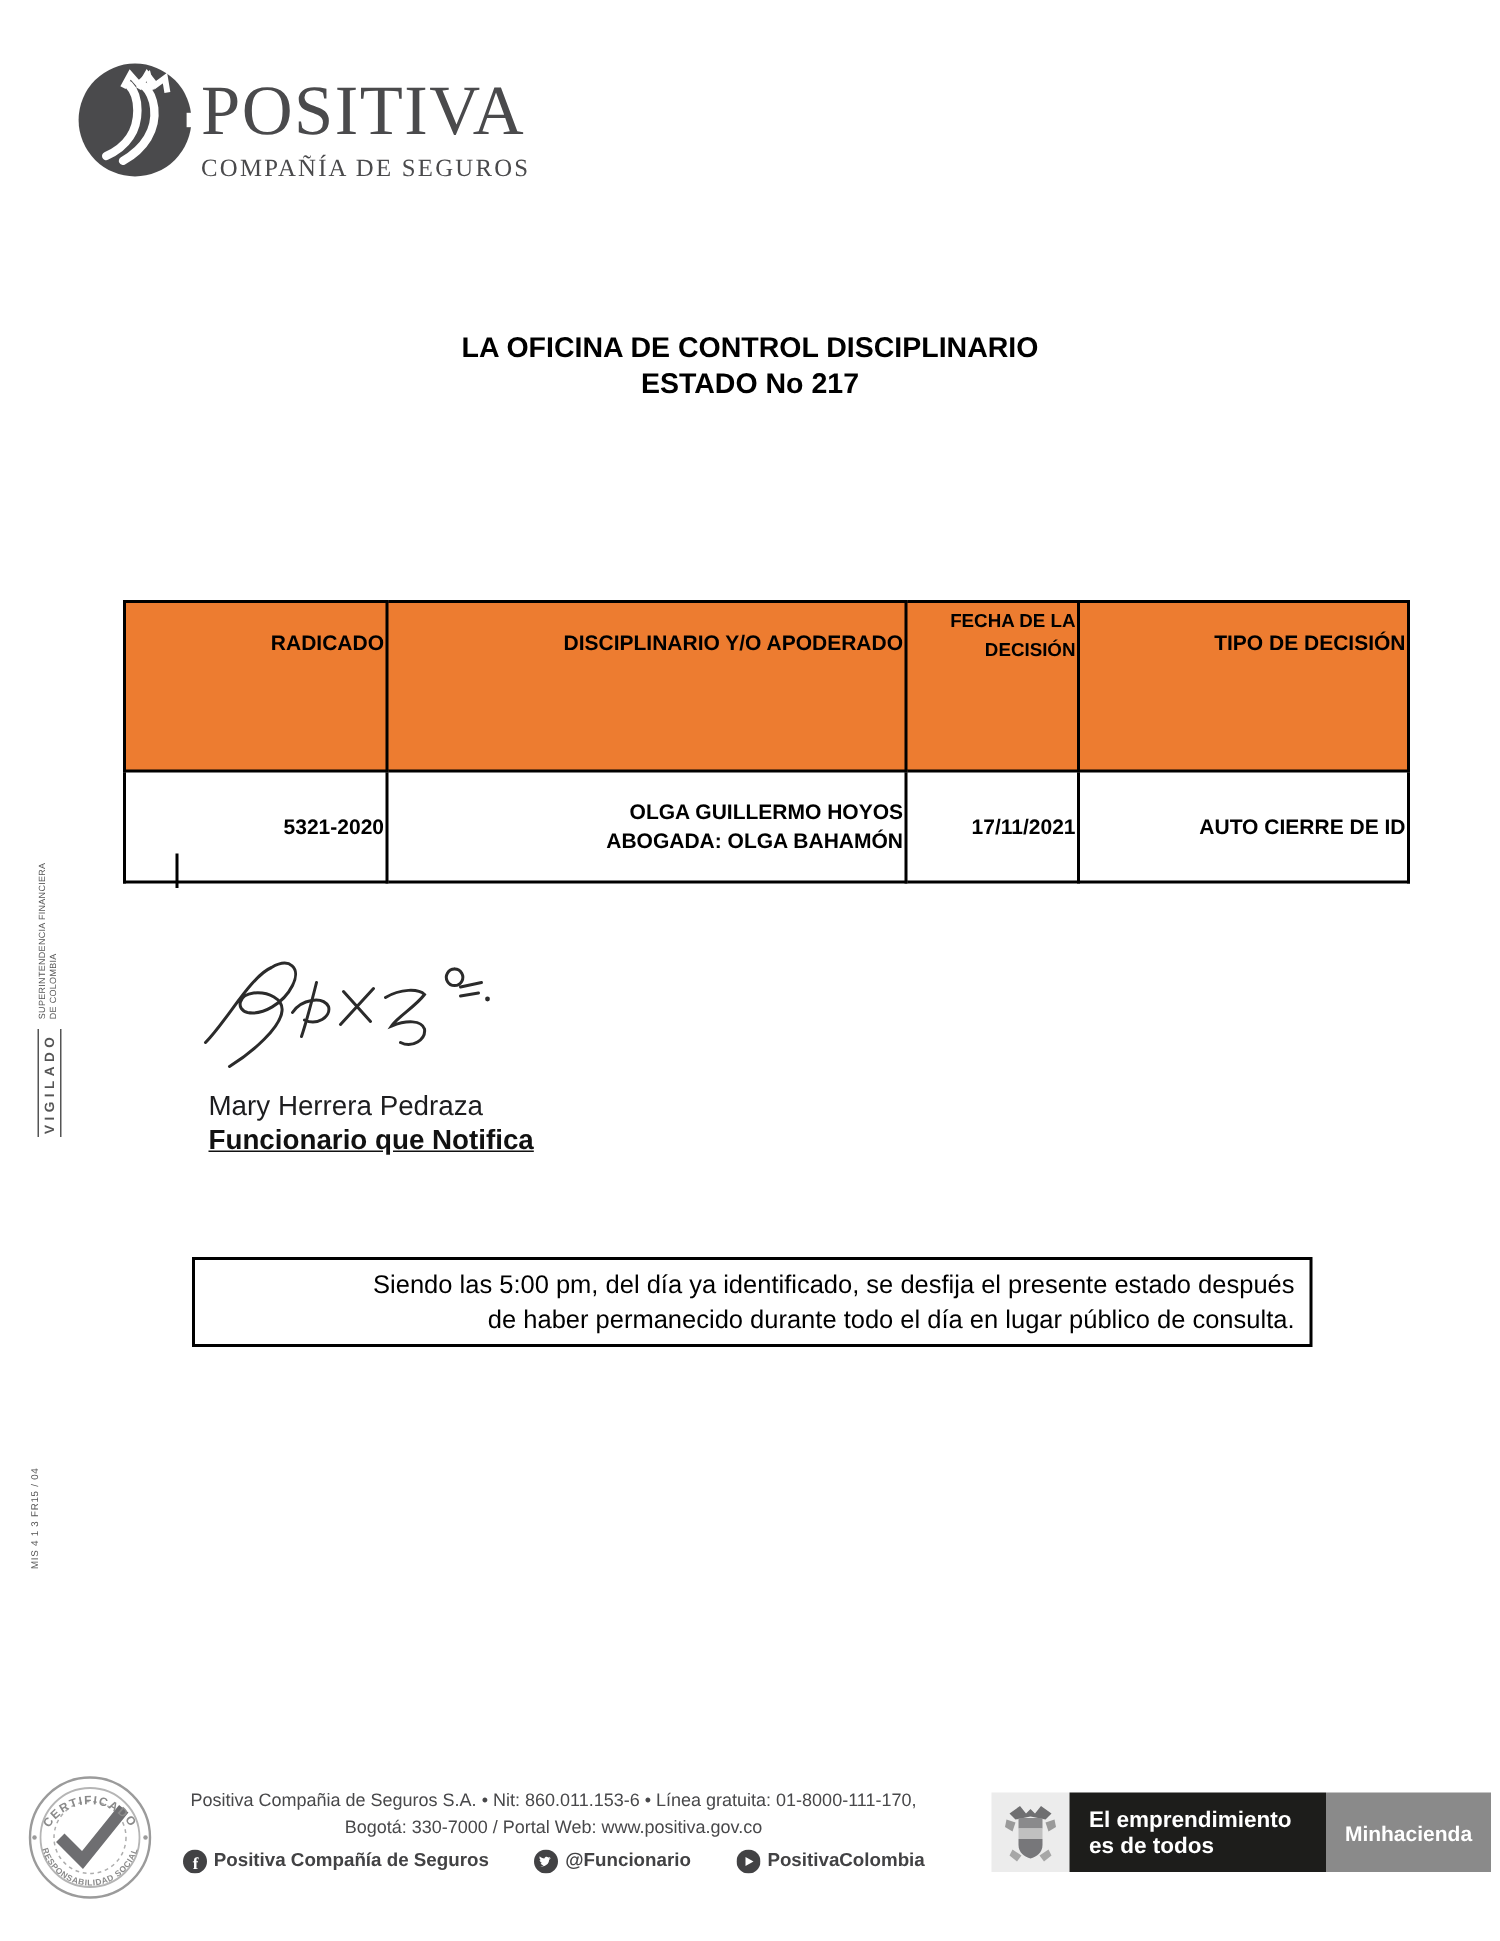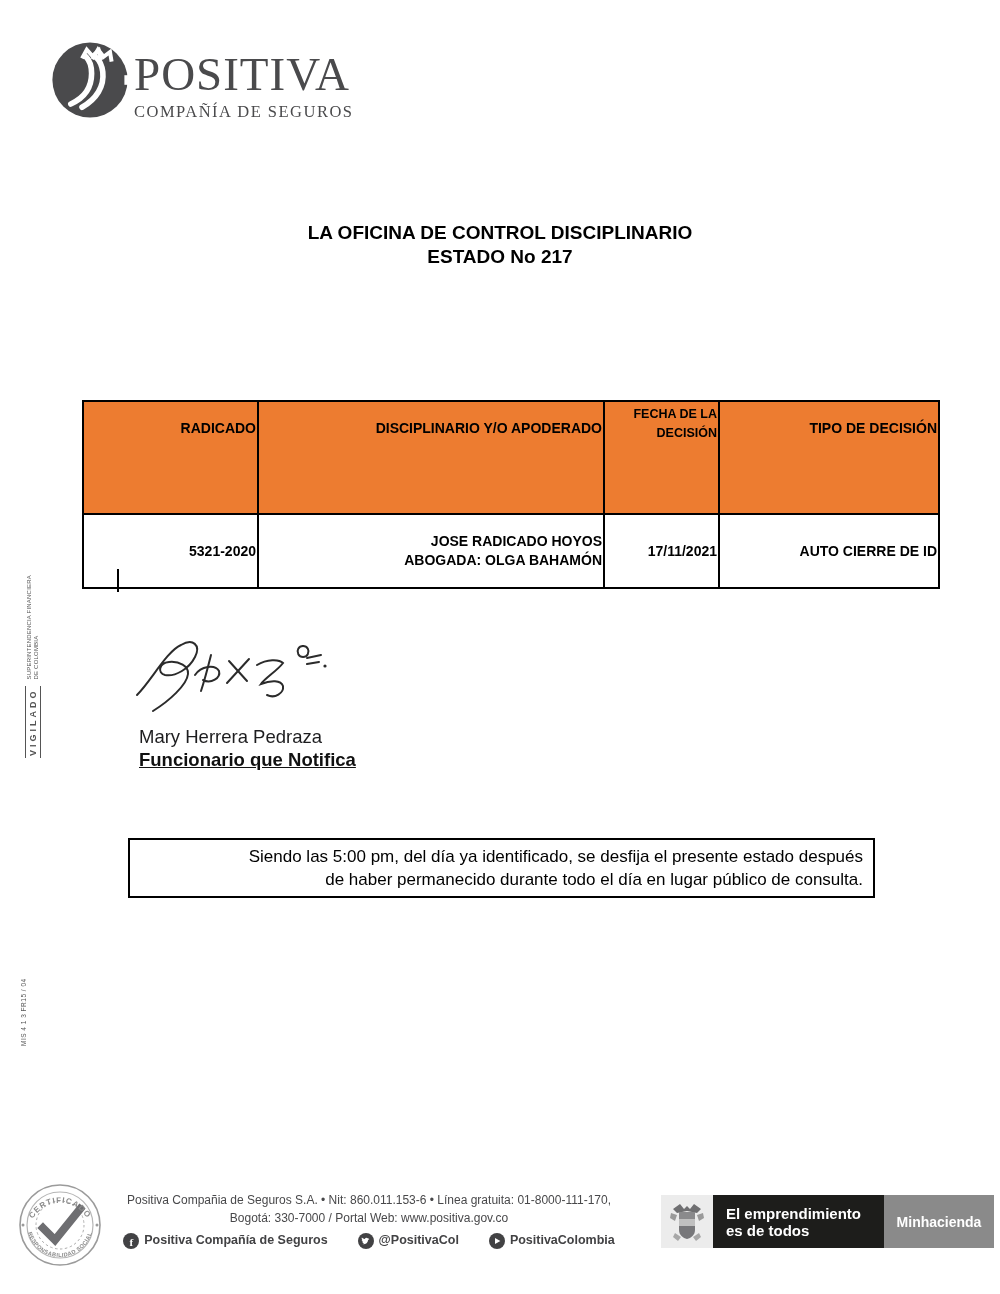--- a/index.html
+++ b/index.html
@@ -110,21 +110,21 @@
           <th>RADICADO</th>
           <th>DISCIPLINARIO Y/O APODERADO</th>
           <th class="small-head">FECHA DE LA DECISIÓN</th>
           <th>TIPO DE DECISIÓN</th>
         </tr>
       </thead>
       <tbody>
         <tr>
           <td>5321-2020</td>
           <td>
-            <div class="cell-line">JOSE RADICADO HOYOS</div>
+            <div class="cell-line">OLGA GUILLERMO HOYOS</div>
             <div class="cell-line">ABOGADA: OLGA BAHAMÓN</div>
           </td>
           <td>17/11/2021</td>
           <td class="tipo-cell">AUTO CIERRE DE ID</td>
         </tr>
       </tbody>
     </table>
   </div>
 
   <div class="caret"></div>
@@ -195,21 +195,21 @@
           <circle cx="10" cy="10" r="10" fill="#424244"></circle>
           <text x="10.5" y="16" font-family="Liberation Serif, serif" font-size="14" font-weight="bold" fill="#fff" text-anchor="middle">f</text>
         </svg>
         <span>Positiva Compañía de Seguros</span>
       </span>
       <span class="social-item">
         <svg viewBox="0 0 20 20" aria-hidden="true">
           <circle cx="10" cy="10" r="10" fill="#424244"></circle>
           <path fill="#fff" d="M4.5,13.8 c3.8,1.2 8,-1 8.1,-5.2 l1.6,-1 l-1.6,-0.1 l1.1,-1.3 l-1.8,0.5 c-1,-1.1 -2.8,-0.8 -3.3,0.8 c-1.5,-0.1 -2.9,-0.8 -3.8,-1.9 c-0.5,1.3 -0.1,2.6 1,3.4 l-1.1,-0.2 c0.1,1.2 0.9,2.1 2,2.5 l-1.2,0.2 c0.5,1 1.4,1.6 2.5,1.6 c-1,0.8 -2.3,1 -3.5,0.7 z"></path>
         </svg>
-        <span>@PositivaCol</span>
+        <span>@Funcionario</span>
       </span>
       <span class="social-item">
         <svg viewBox="0 0 20 20" aria-hidden="true">
           <circle cx="10" cy="10" r="10" fill="#424244"></circle>
           <path fill="#fff" d="M7.5,6.2 L14.2,10 L7.5,13.8 Z"></path>
         </svg>
         <span>PositivaColombia</span>
       </span>
     </div>
   </footer>

